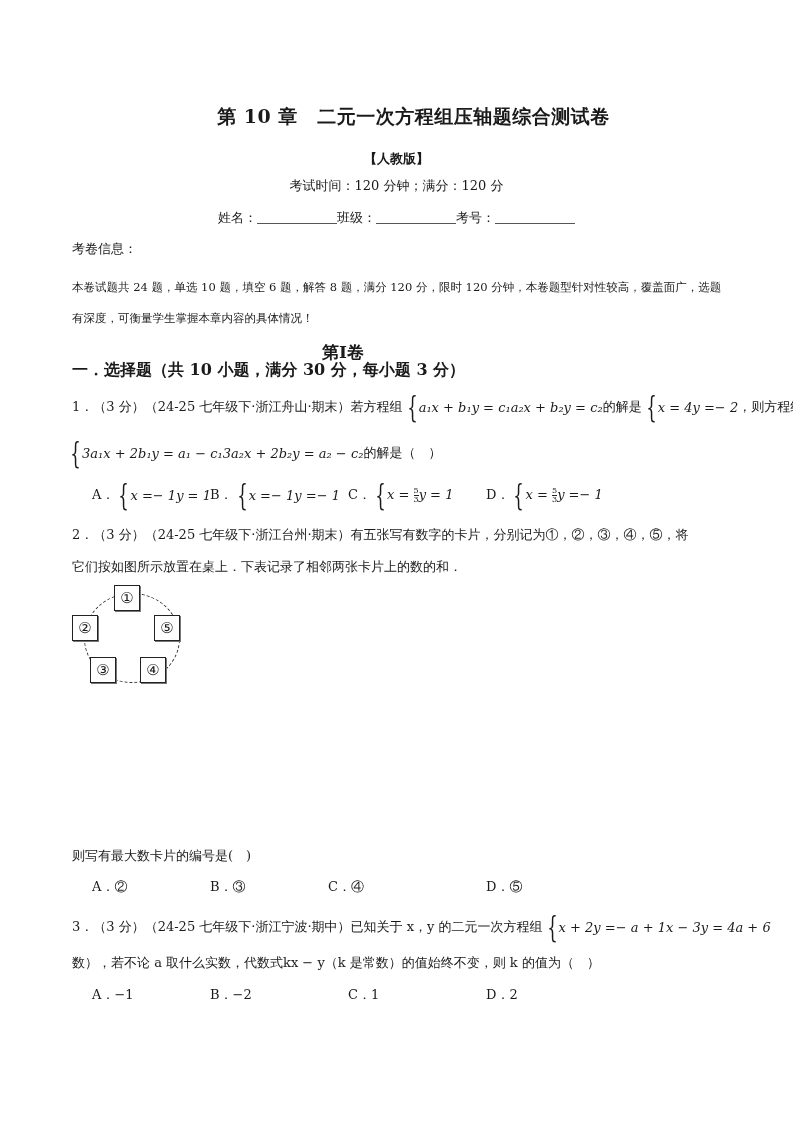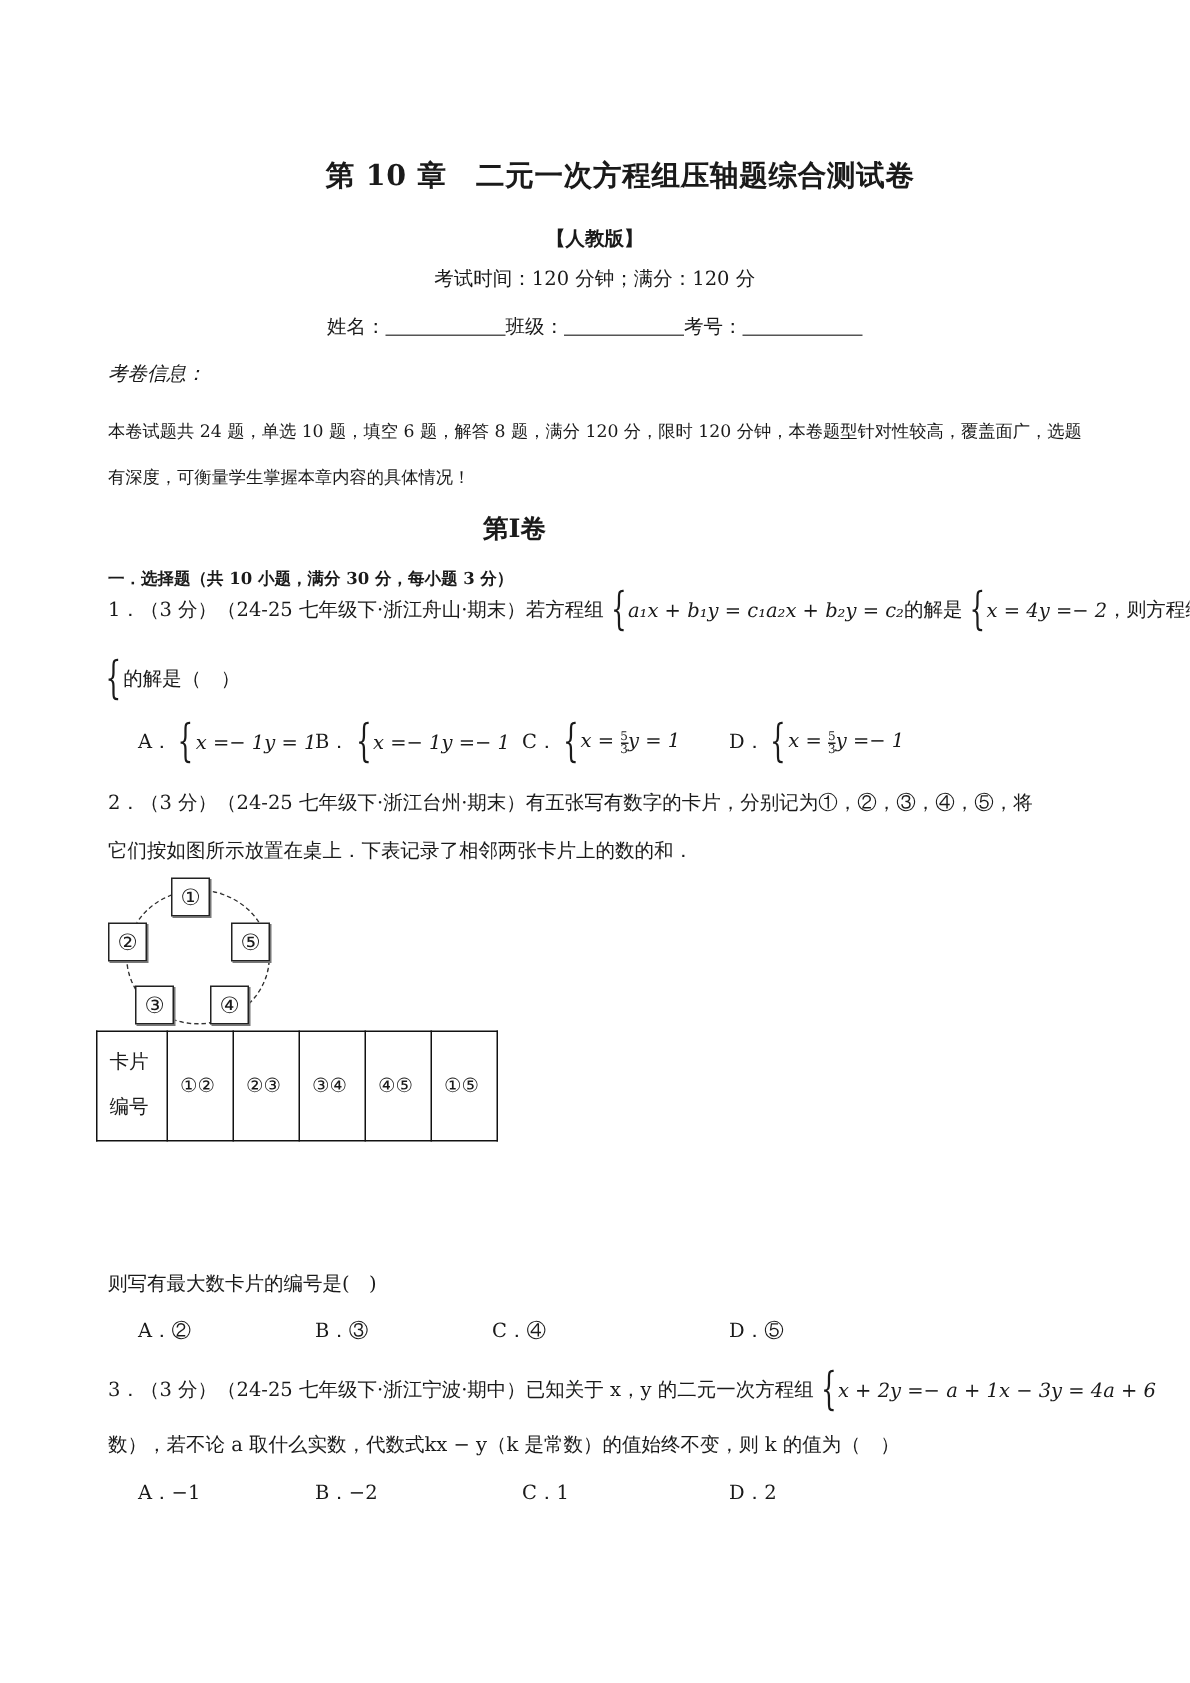--- a/index.html
+++ b/index.html
@@ -4,24 +4,24 @@
 <style>
   html, body { margin: 0; padding: 0; background: #ffffff; }
   body { width: 793px; height: 1122px; position: relative; overflow: hidden;
          font-family: "DejaVu Serif", "Liberation Serif", serif; color: #1a1a1a; }
   .abs { position: absolute; white-space: nowrap; }
   .title { top: 104px; left: 0; width: 793px; text-align: center; font-size: 19px; font-weight: bold; letter-spacing: 0.5px; padding-left: 17px; }
   .edition { top: 150px; left: 0; width: 793px; text-align: center; font-size: 13px; font-weight: bold; }
   .examtime { top: 177px; left: 0; width: 793px; text-align: center; font-size: 13px; }
   .namefields { top: 209px; left: 0; width: 793px; text-align: center; font-size: 13px; }
   .blank { display: inline-block; width: 80px; border-bottom: 1px solid #555; height: 13px; vertical-align: -2px; }
-  .info-label { top: 240px; left: 72px; font-size: 13px; font-style: italic; }
+  .info-label { top: 240px; left: 72px; font-size: 13px; }
   .info-text { top: 272px; left: 72px; font-size: 11.5px; line-height: 31px; white-space: normal; width: 655px; }
   .vol { top: 341px; left: 0; width: 638px; text-align: center; font-size: 17px; font-weight: bold; padding-left: 24px; }
-  .section { top: 378px; left: 72px; font-size: 11px; font-weight: bold; }
+  .section { top: 360px; left: 72px; font-size: 16px; font-weight: bold; }
   .q { font-size: 13px; }
   .sys { display: inline-flex; align-items: center; vertical-align: middle; }
   .brace { font-size: 30px; font-style: normal; transform: scaleX(0.55); line-height: 1; margin-right: -3px; font-weight: 200; }
   .lines { display: inline-flex; line-height: 17px; font-style: italic; font-size: 13px; }
   .opt { position: absolute; font-size: 13px; }
   .diagram { position: absolute; left: 70px; top: 585px; width: 120px; height: 100px; }
   .card { position: absolute; width: 24px; height: 24px; border: 1.2px solid #222; background: #fff;
           font-size: 15px; text-align: center; line-height: 24px; box-shadow: 1px 1px 0 #777; }
   .ring { position: absolute; left: 14px; top: 8px; width: 94px; height: 88px; border: 1px dashed #333; border-radius: 50%; }
   table.cards { position: absolute; left: 64px; top: 687px; border-collapse: collapse; font-size: 13px; }
@@ -58,20 +58,24 @@
       <span class="brace">{</span>
       <span class="lines">
         <span>x = 4</span>
         <span>y =− 2</span>
       </span>
     </span><span>，则方程组</span>
 </div>
 <div class="abs q" style="top:438px; left:66px;">
   <span class="sys">
       <span class="brace">{</span>
+      <span class="lines">
+        <span>3a₁x + 2b₁y = a₁ − c₁</span>
+        <span>3a₂x + 2b₂y = a₂ − c₂</span>
+      </span>
     </span><span>的解是（　）</span>
 </div>
 <div class="opt" style="top:480px; left:92px;">
   <span>A．</span><span class="sys">
       <span class="brace">{</span>
       <span class="lines">
         <span>x =− 1</span>
         <span>y = 1</span>
       </span>
     </span>
@@ -119,28 +123,20 @@
   <div class="ring"></div>
   <div class="card" style="left:44px; top:0px;">①</div>
   <div class="card" style="left:2px; top:30px;">②</div>
   <div class="card" style="left:84px; top:30px;">⑤</div>
   <div class="card" style="left:20px; top:72px;">③</div>
   <div class="card" style="left:70px; top:72px;">④</div>
 </div>
 
 <table class="cards">
   <tbody>
-      <tr>
-    <td class="head"><span>卡片</span><br><span>编号</span></td>
-    <td class="cell">①②</td>
-    <td class="cell">②③</td>
-    <td class="cell">③④</td>
-    <td class="cell">④⑤</td>
-    <td class="cell">①⑤</td>
-  </tr>
 </tbody>
   </table>
 
 <div class="abs q" style="top:847px; left:72px;">则写有最大数卡片的编号是(　)</div>
 <div class="opt" style="top:878px; left:92px;"><span>A．</span><span>②</span></div>
 <div class="opt" style="top:878px; left:210px;"><span>B．</span><span>③</span></div>
 <div class="opt" style="top:878px; left:328px;"><span>C．</span><span>④</span></div>
 <div class="opt" style="top:878px; left:486px;"><span>D．</span><span>⑤</span></div>
 
 <div class="abs q" style="top:912px; left:72px;">

